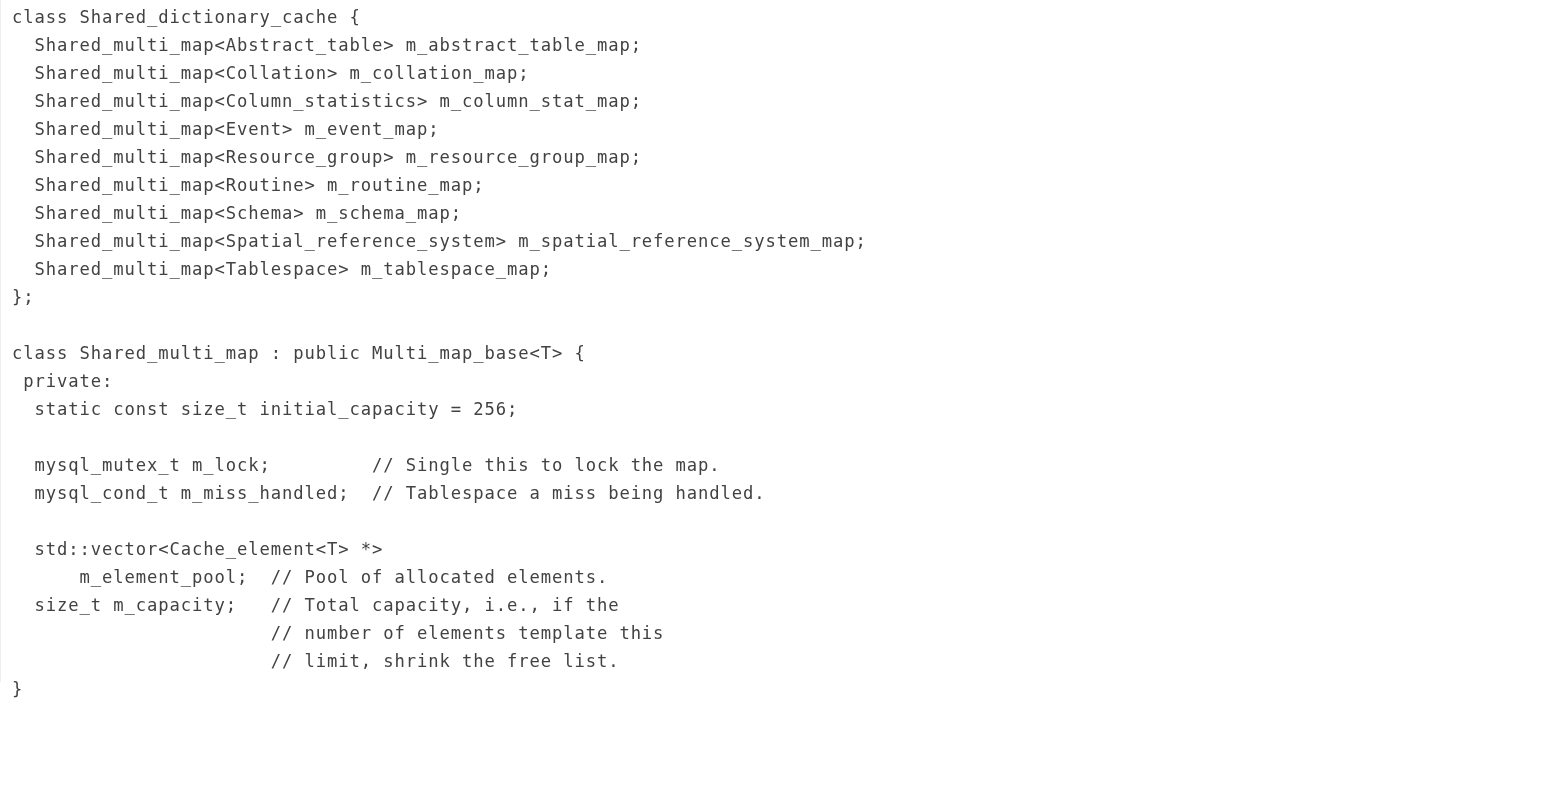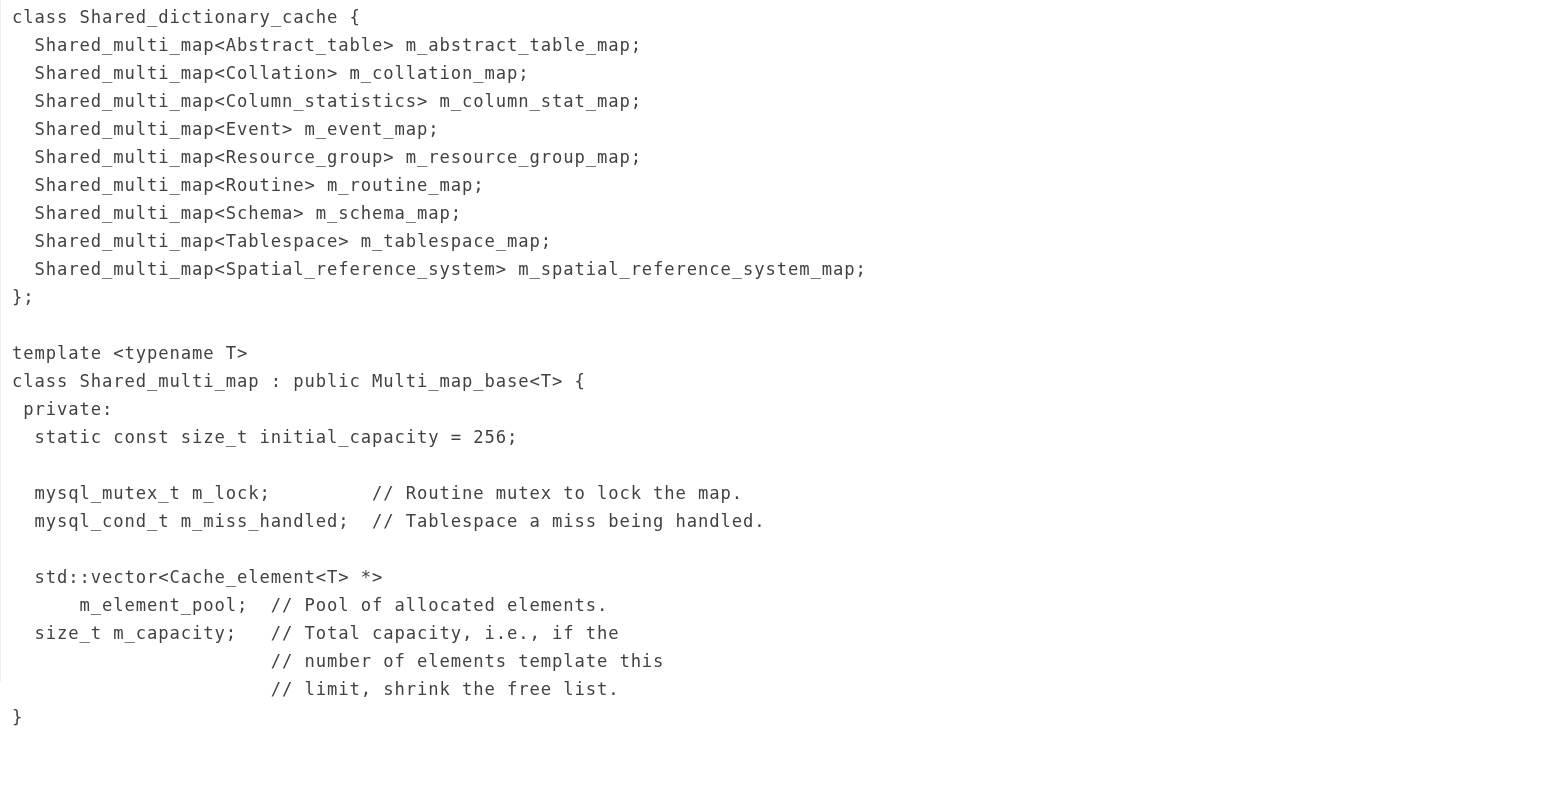--- a/index.html
+++ b/index.html
@@ -39,30 +39,29 @@
 
 <div class="code-block">
   <div class="code-line">class Shared_dictionary_cache {</div>
   <div class="code-line">  Shared_multi_map&lt;Abstract_table&gt; m_abstract_table_map;</div>
   <div class="code-line">  Shared_multi_map&lt;Collation&gt; m_collation_map;</div>
   <div class="code-line">  Shared_multi_map&lt;Column_statistics&gt; m_column_stat_map;</div>
   <div class="code-line">  Shared_multi_map&lt;Event&gt; m_event_map;</div>
   <div class="code-line">  Shared_multi_map&lt;Resource_group&gt; m_resource_group_map;</div>
   <div class="code-line">  Shared_multi_map&lt;Routine&gt; m_routine_map;</div>
   <div class="code-line">  Shared_multi_map&lt;Schema&gt; m_schema_map;</div>
+  <div class="code-line">  Shared_multi_map&lt;Spatial_reference_system&gt; m_spatial_reference_system_map;</div>
   <div class="code-line">  Shared_multi_map&lt;Tablespace&gt; m_tablespace_map;</div>
-  <div class="code-line">  Shared_multi_map&lt;Spatial_reference_system&gt; m_spatial_reference_system_map;</div>
   <div class="code-line">};</div>
   <div class="code-line"></div>
-  <div class="code-line">template &lt;typename T&gt;</div>
   <div class="code-line">class Shared_multi_map : public Multi_map_base&lt;T&gt; {</div>
   <div class="code-line"> private:</div>
   <div class="code-line">  static const size_t initial_capacity = 256;</div>
   <div class="code-line"></div>
-  <div class="code-line">  mysql_mutex_t m_lock;         // Routine mutex to lock the map.</div>
+  <div class="code-line">  mysql_mutex_t m_lock;         // Single this to lock the map.</div>
   <div class="code-line">  mysql_cond_t m_miss_handled;  // Tablespace a miss being handled.</div>
   <div class="code-line"></div>
   <div class="code-line">  std::vector&lt;Cache_element&lt;T&gt; *&gt;</div>
   <div class="code-line">      m_element_pool;  // Pool of allocated elements.</div>
   <div class="code-line">  size_t m_capacity;   // Total capacity, i.e., if the</div>
   <div class="code-line">                       // number of elements template this</div>
   <div class="code-line">                       // limit, shrink the free list.</div>
   <div class="code-line">}</div>
 </div>
 

